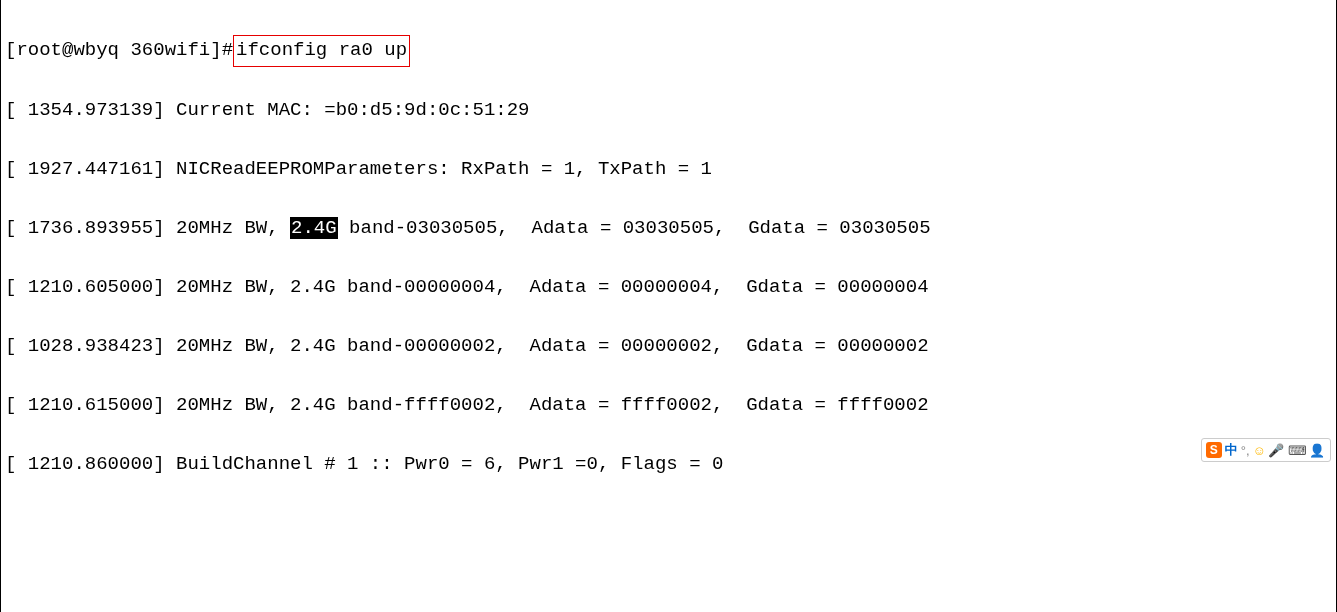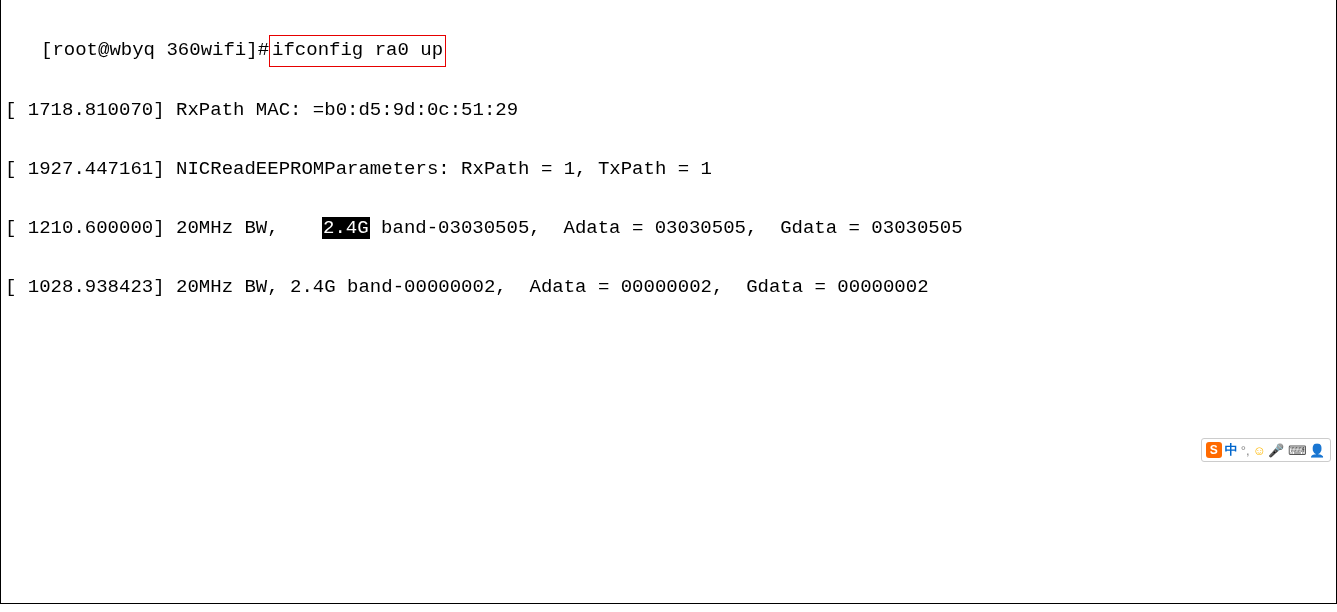--- a/index.html
+++ b/index.html
@@ -16,32 +16,30 @@
     .terminal {
       border: 1px solid #000;
       border-top: none;
       padding: 6px 4px;
       white-space: pre;
       line-height: 1.55;
       color: #000;
     }
     .prompt-line {
       position: relative;
-      margin-left: 36px;
     }
     .red-box {
       border: 1.5px solid #e60000;
       padding: 0 2px;
       display: inline-block;
     }
     .highlight-dark {
       background: #000;
       color: #fff;
       padding: 0 1px;
-      margin-left: 32px;
     }
     .ime-widget {
       position: absolute;
       right: 6px;
       top: 438px;
       display: flex;
       align-items: center;
       gap: 3px;
       background: #fff;
       border: 1px solid #ccc;
@@ -70,24 +68,27 @@
     .ime-emoji { color: #ffb800; }
     .ime-mic { color: #3399ff; }
     .ime-kb { color: #555; }
     .ime-face { color: #3399ff; }
   </style>
 </head>
 <body>
 
 <div class="terminal">
 <div class="prompt-line"><span>[root@wbyq 360wifi]#</span><span class="red-box">ifconfig ra0 up</span></div>
-<div><span>[ 1718.810070]</span><span> RxPath MAC: =b0:d5:9d:0c:51:29</span></div>
+<div><span>[ 1354.973139]</span><span> Current MAC: =b0:d5:9d:0c:51:29</span></div>
 <div><span>[ 1927.447161]</span><span> NICReadEEPROMParameters: RxPath = 1, TxPath = 1</span></div>
-<div><span>[ 1210.600000]</span><span> 20MHz BW, </span><span class="highlight-dark">2.4G</span><span> band-03030505,  Adata = 03030505,  Gdata = 03030505</span></div>
+<div><span>[ 1736.893955]</span><span> 20MHz BW, </span><span class="highlight-dark">2.4G</span><span> band-03030505,  Adata = 03030505,  Gdata = 03030505</span></div>
+<div><span>[ 1210.605000]</span><span> 20MHz BW, 2.4G band-00000004,  Adata = 00000004,  Gdata = 00000004</span></div>
 <div><span>[ 1028.938423]</span><span> 20MHz BW, 2.4G band-00000002,  Adata = 00000002,  Gdata = 00000002</span></div>
+<div><span>[ 1210.615000]</span><span> 20MHz BW, 2.4G band-ffff0002,  Adata = ffff0002,  Gdata = ffff0002</span></div>
+<div><span>[ 1210.860000]</span><span> BuildChannel # 1 :: Pwr0 = 6, Pwr1 =0, Flags = 0 </span></div>
 
 
 
 
 
 
 
 
 
 </div>

